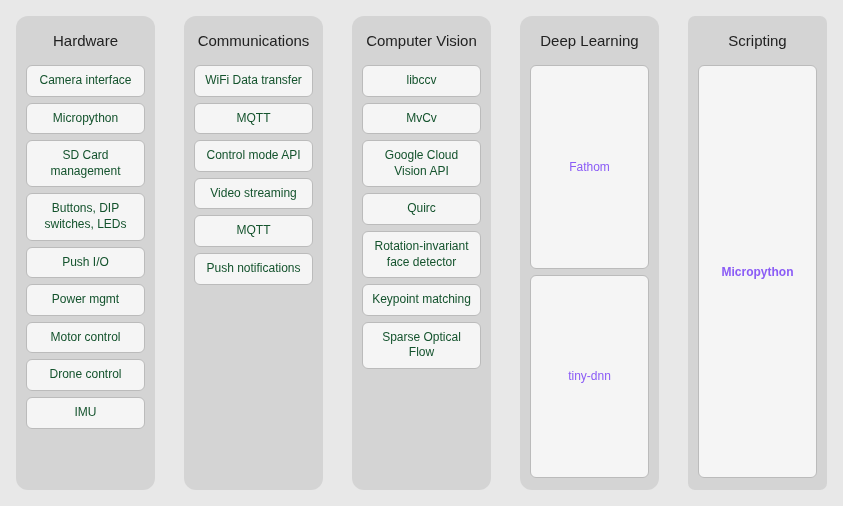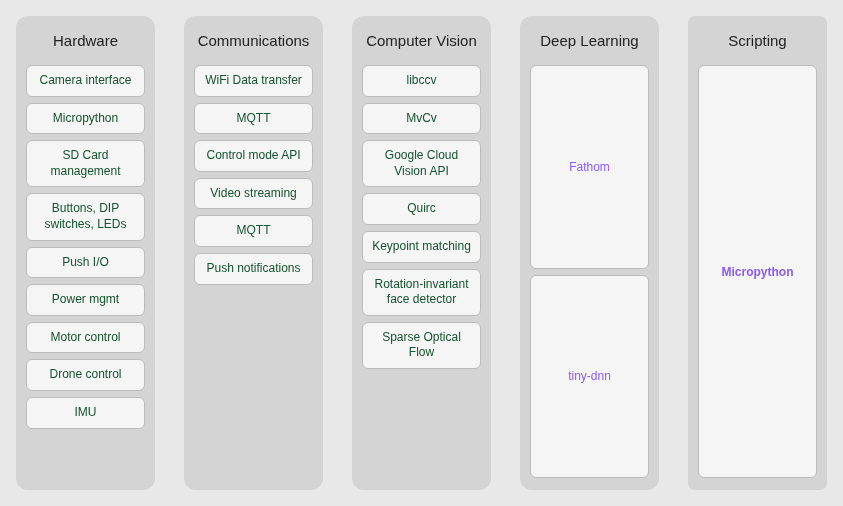--- a/index.html
+++ b/index.html
@@ -115,22 +115,22 @@
         <div class="item-box">Push notifications</div>
       </div>
     </div>
     <div class="column">
       <div class="column-title">Computer Vision</div>
       <div class="items-list">
         <div class="item-box">libccv</div>
         <div class="item-box">MvCv</div>
         <div class="item-box">Google Cloud Vision API</div>
         <div class="item-box">Quirc</div>
+        <div class="item-box">Rotation-invariant face detector</div>
         <div class="item-box">Keypoint matching</div>
-        <div class="item-box">Rotation-invariant face detector</div>
         <div class="item-box">Sparse Optical Flow</div>
       </div>
     </div>
     <div class="column" style="display: flex; flex-direction: column;">
       <div class="column-title">Deep Learning</div>
       <div class="deep-learning-items">
         <div class="item-box-large">Fathom</div>
         <div class="item-box-large">tiny-dnn</div>
       </div>
     </div>

